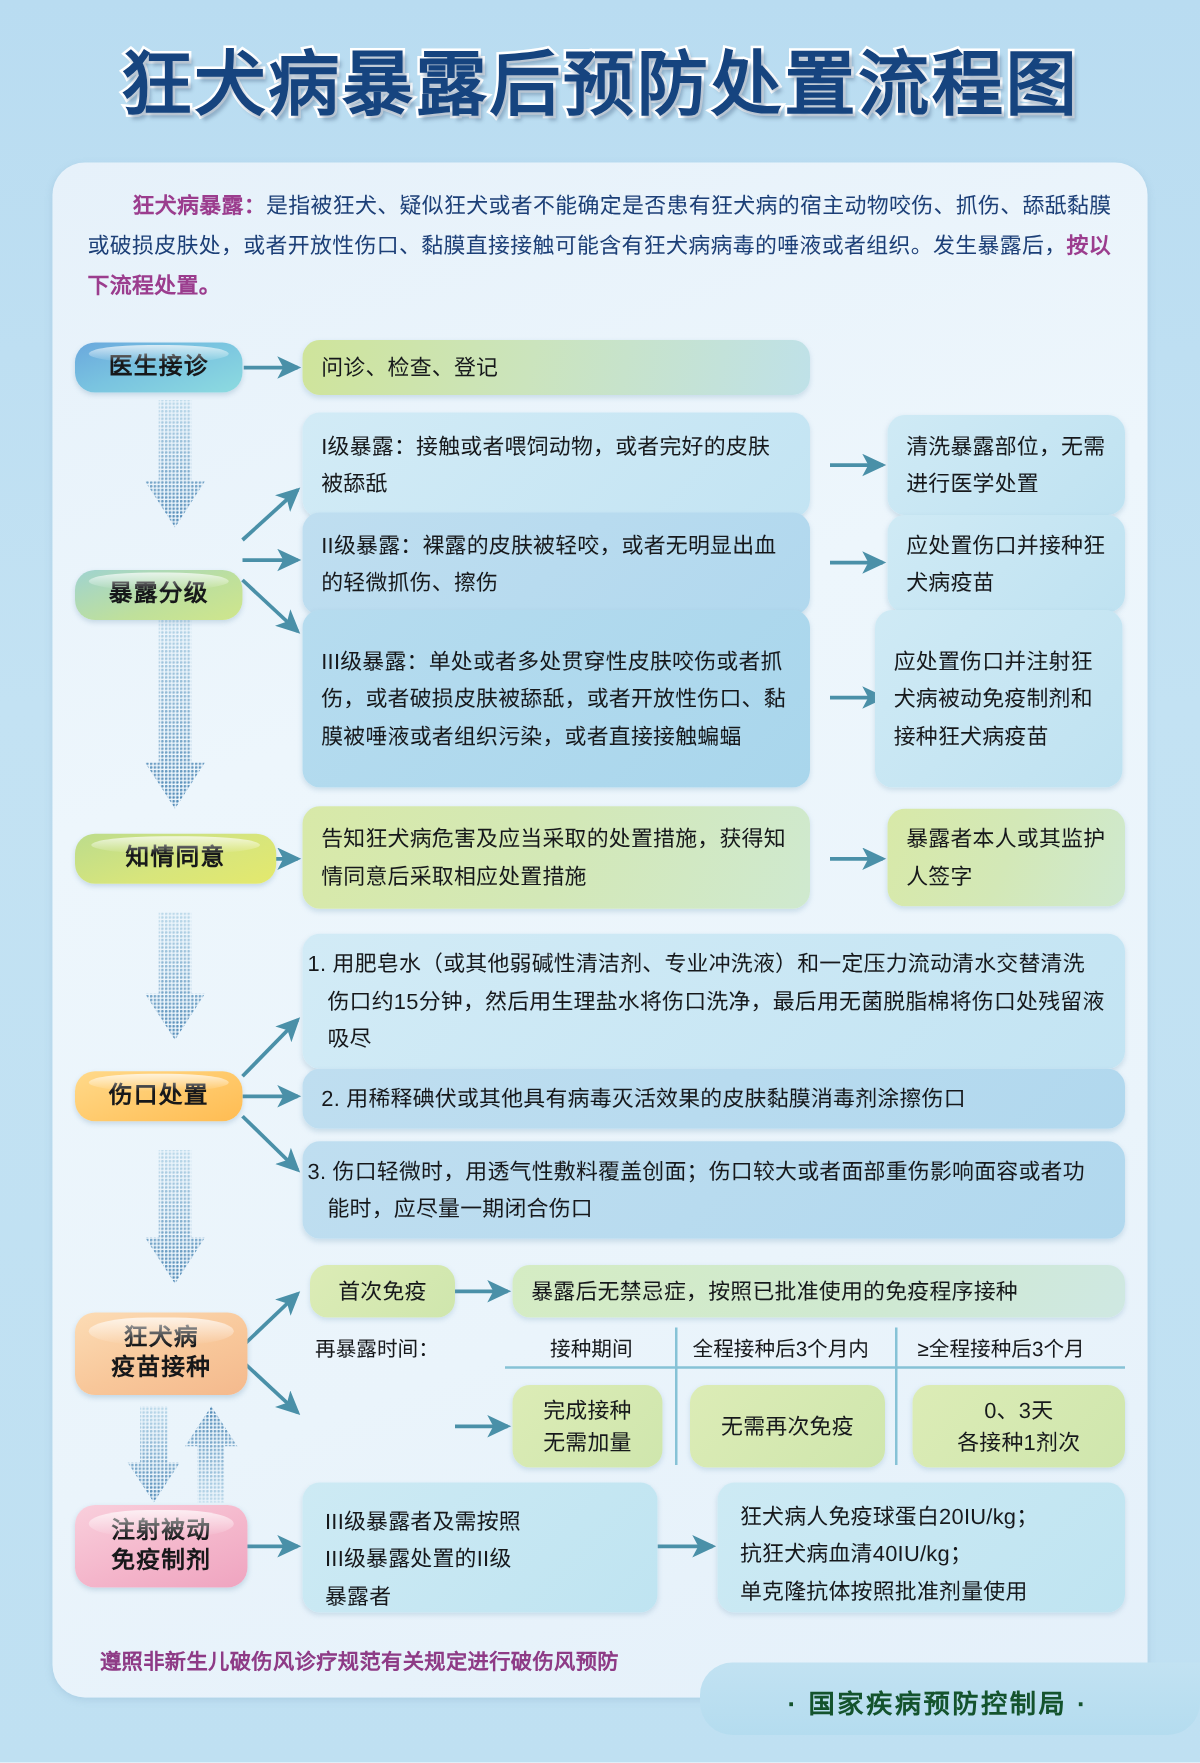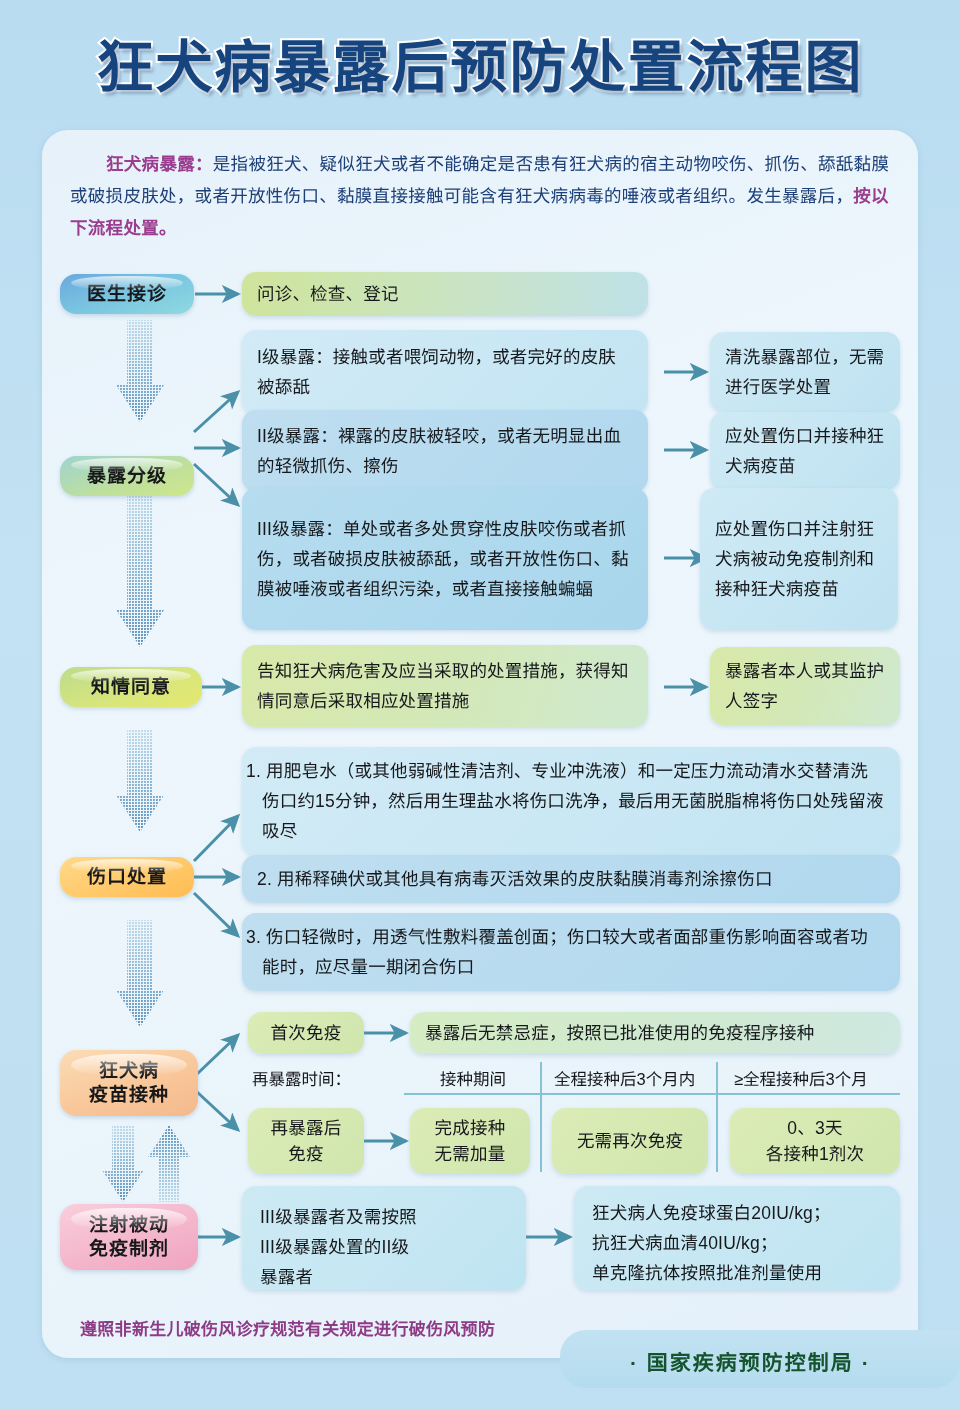--- a/index.html
+++ b/index.html
@@ -264,21 +264,21 @@
       <span>III级暴露：单处或者多处贯穿性皮肤咬伤或者抓伤，或者破损皮肤被舔舐，或者开放性伤口、黏膜被唾液或者组织污染，或者直接接触蝙蝠</span>
     </div>
 
     <div class="box bx-blue-r center" style="left:668px; top:282px; width:190px; height:78px;">
       <span>应处置伤口并接种狂犬病疫苗</span>
     </div>
     <div class="box bx-blue-r center" style="left:658px; top:358px; width:198px; height:142px;">
       <span>应处置伤口并注射狂犬病被动免疫制剂和接种狂犬病疫苗</span>
     </div>
 
-    <div class="pill pill-consent" style="left:18px; top:537px; width:142px; height:40px;">
+    <div class="pill pill-consent" style="left:18px; top:537px; width:161px; height:40px;">
       <span>知情同意</span>
     </div>
     <div class="box bx-green center" style="left:200px; top:515px; width:406px; height:82px;">
       <span>告知狂犬病危害及应当采取的处置措施，获得知情同意后采取相应处置措施</span>
     </div>
     <div class="box bx-green center" style="left:668px; top:517px; width:190px; height:78px;">
       <span>暴露者本人或其监护人签字</span>
     </div>
 
     <div class="pill pill-wound" style="left:18px; top:727px; width:134px; height:40px;">
@@ -308,24 +308,20 @@
 
     <div class="vtable-hdr" style="left:210px; top:936px;">再暴露时间：</div>
     <div class="vtable-hdr" style="left:398px; top:936px;">接种期间</div>
     <div class="vtable-hdr" style="left:512px; top:936px;">全程接种后3个月内</div>
     <div class="vtable-hdr" style="left:692px; top:936px;">≥全程接种后3个月</div>
 
     <div class="vline" style="left:362px; top:963px; width:496px; height:2px;"></div>
     <div class="vline" style="left:498px; top:932px; width:2px; height:110px;"></div>
     <div class="vline" style="left:674px; top:932px; width:2px; height:110px;"></div>
 
-    <div class="box bx-green-sm ctext" style="left:206px; top:978px; width:116px; height:66px; padding:4px 8px; line-height:26px;">
-      <span>再暴露后</span>
-      <span>免疫</span>
-    </div>
 
     <div class="box bx-green-sm ctext" style="left:368px; top:978px; width:120px; height:66px; padding:4px 6px; line-height:26px;">
       <span>完成接种</span>
       <span>无需加量</span>
     </div>
 
     <div class="box bx-green-sm ctext" style="left:510px; top:978px; width:156px; height:66px; padding:4px 6px;">
       <span>无需再次免疫</span>
     </div>
 

